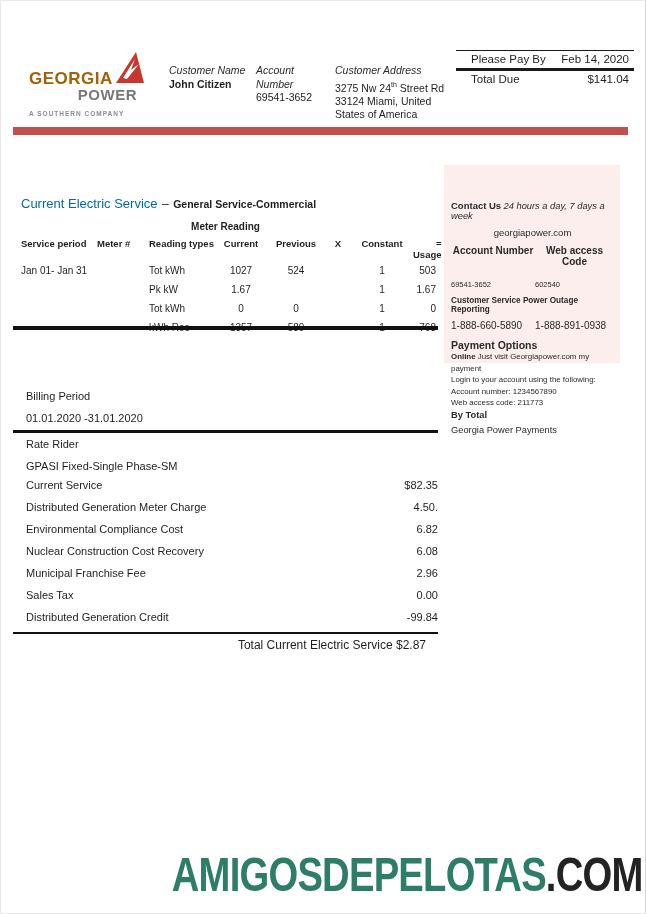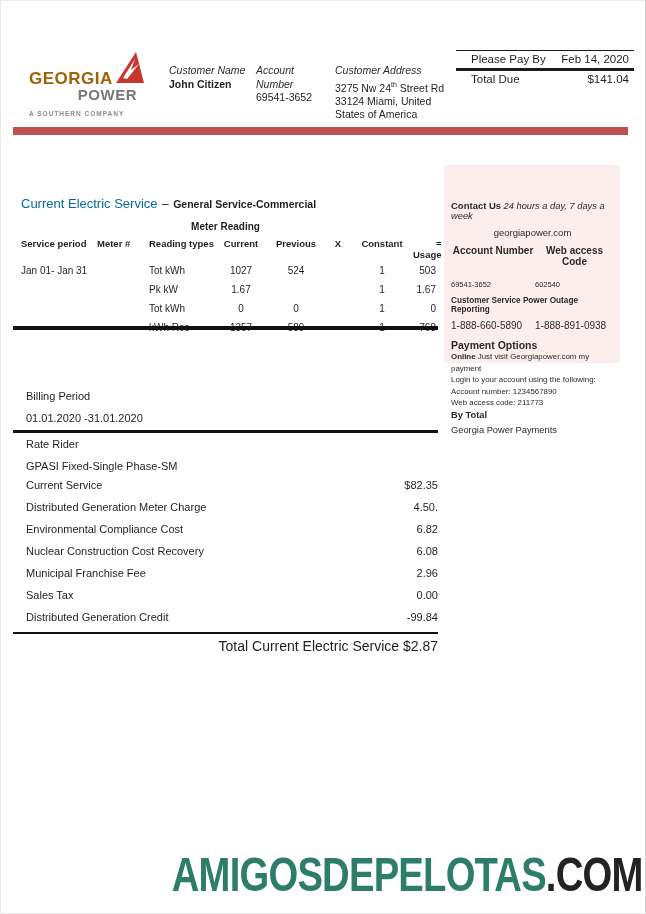--- a/index.html
+++ b/index.html
@@ -71,21 +71,21 @@
   .sb-mailto { font-size:9.3px; margin-top:5px; }
 
   
   .bill-label { position:absolute; left:25px; font-size:11px; }
   .bp-title { top:389px; }
   .bp-dates { top:411px; }
   .bp-rate { top:437px; }
   .bp-plan { top:459px; }
   .bill-items { position:absolute; left:12px; top:478px; width:425px; }
   .bill-item { display:flex; justify-content:space-between; height:22px; align-items:flex-start; padding-left:13px; font-size:11px; }
-  .bill-total { position:absolute; left:12px; top:637px; width:425px; text-align:right; font-size:14px; }
+  .bill-total { position:absolute; left:0; top:637px; width:425px; text-align:right; font-size:12px; }
 
   
   .watermark { position:absolute; right:2px; top:845px; display:flex; transform:scaleX(.78); transform-origin:100% 50%; font-weight:bold; font-size:49px; letter-spacing:-1px; white-space:nowrap; font-family:"Liberation Sans", sans-serif; }
   .wm-main { color:#2e7d68; }
   .wm-suffix { color:#232323; }
 </style>
 </head>
 <body>
 
 <div class="page">

